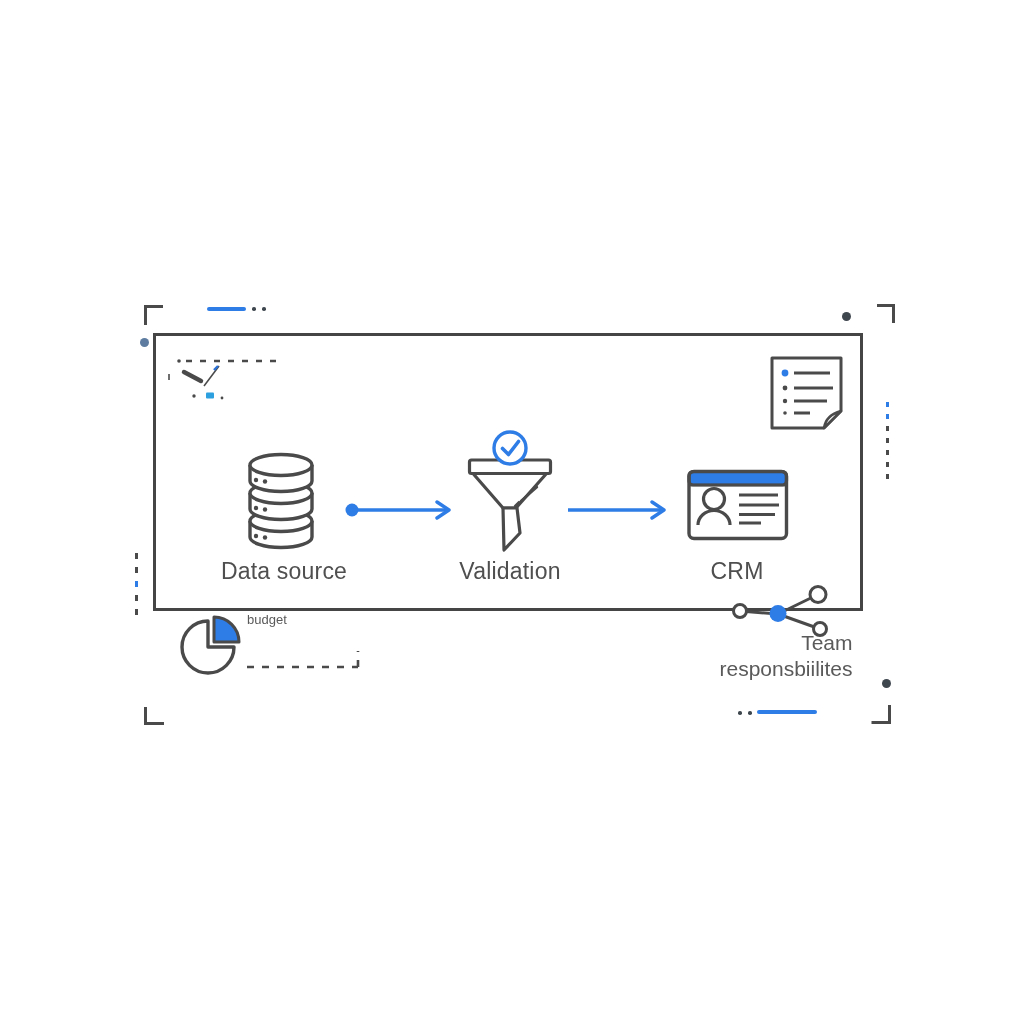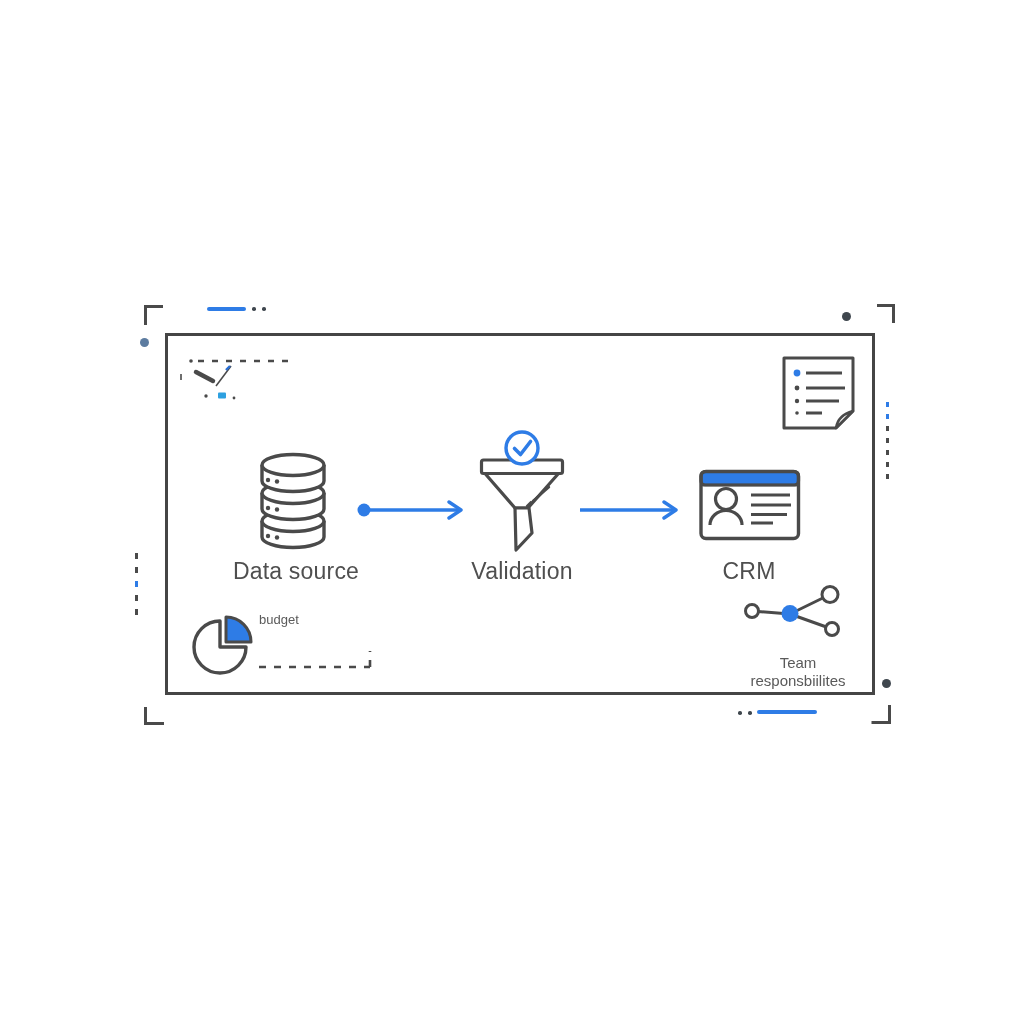--- a/index.html
+++ b/index.html
@@ -21,33 +21,33 @@
   .sd{stroke:var(--stroke-dark);}
   .sb{stroke:var(--accent-blue);}
   .fw{fill:#ffffff;}
   .fa{fill:var(--accent-blue);}
   .fl{fill:var(--light-blue);}
   .fd{fill:var(--stroke-dark);}
   .fn{fill:none;}
   .dot{position:absolute;border-radius:50%;background:var(--dot-dark);}
   .blue-bar{position:absolute;background:var(--accent-blue);border-radius:2px;}
   .panel{
-    position:absolute;left:165px;top:333px;width:710px;height:362px;
+    position:absolute;left:153px;top:333px;width:710px;height:278px;
     border:3px solid #454545;box-sizing:border-box;background:#ffffff;
   }
   .step-label{
     position:absolute;transform:translateX(-50%);
     font-size:23px;color:var(--text-dark);white-space:nowrap;letter-spacing:0.2px;
   }
   .small-label{
     position:absolute;font-size:13px;color:var(--text-gray);white-space:nowrap;
   }
   .team-label{
-    position:absolute;transform:translateX(-50%);text-align:center;
-    font-size:15px;line-height:1.22;color:var(--text-gray);white-space:nowrap;margin-top:24px;
+    position:absolute;transform:translateX(-50%);text-align:right;
+    font-size:21px;line-height:1.22;color:var(--text-gray);white-space:nowrap;
   }
 </style>
 </head>
 <body>
 
 <svg class="abs" style="left:143px;top:304px" width="24" height="24">
   <polyline points="20,2.5 2.5,2.5 2.5,21" class="fn sd" stroke-width="3"></polyline>
 </svg>
 <svg class="abs" style="left:875px;top:303px" width="24" height="24">
   <polyline points="2,2.5 18.5,2.5 18.5,20" class="fn sd" stroke-width="3"></polyline>

